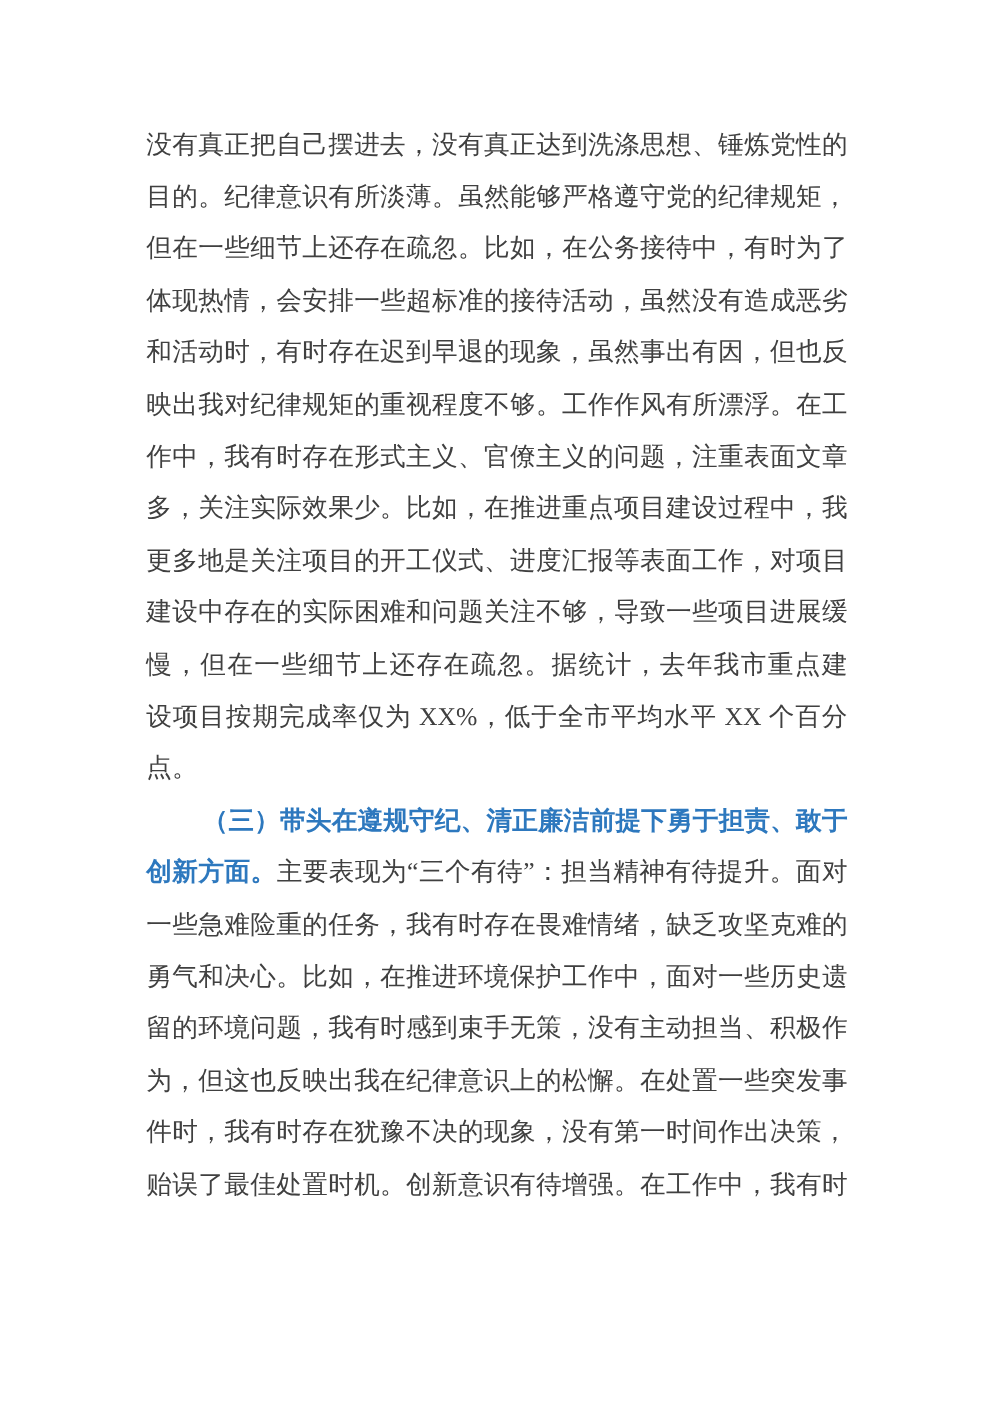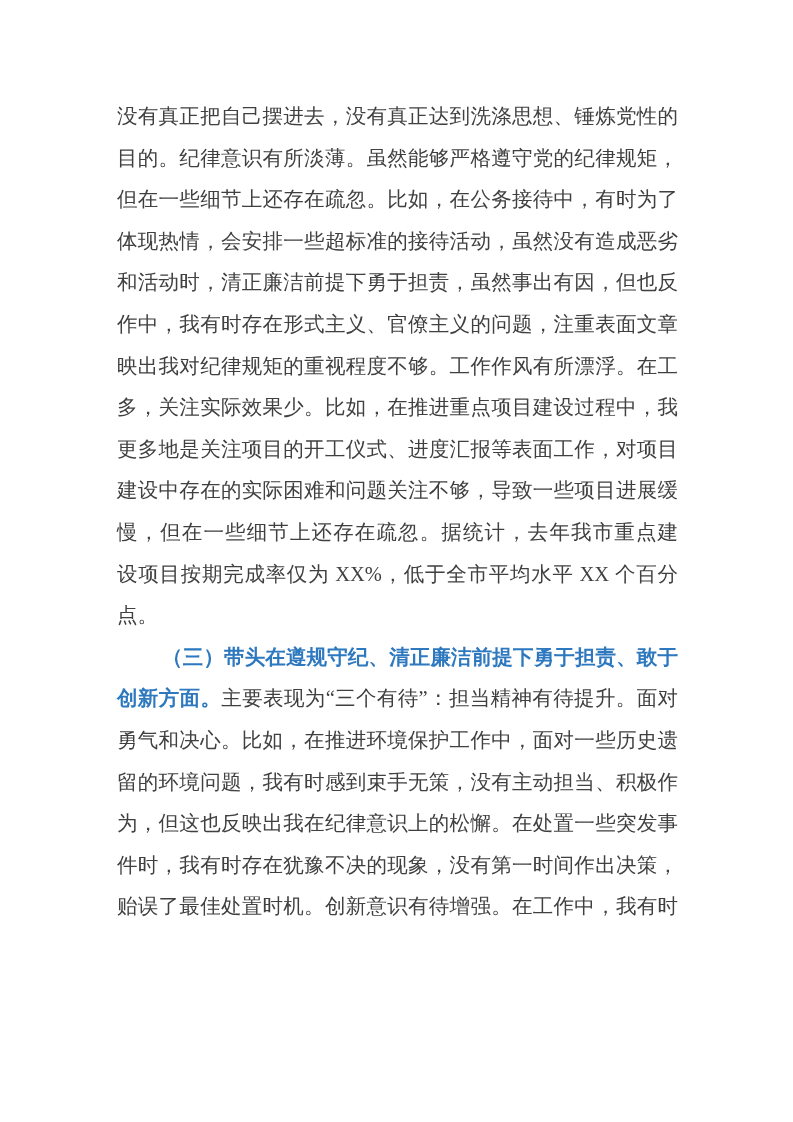--- a/index.html
+++ b/index.html
@@ -52,37 +52,38 @@
 </head>
 <body>
 
 <div class="page">
   <div class="content">
 
     <div class="line">没有真正把自己摆进去，没有真正达到洗涤思想、锤炼党性的</div>
     <div class="line">目的。纪律意识有所淡薄。虽然能够严格遵守党的纪律规矩，</div>
     <div class="line">但在一些细节上还存在疏忽。比如，在公务接待中，有时为了</div>
     <div class="line">体现热情，会安排一些超标准的接待活动，虽然没有造成恶劣</div>
-    <div class="line">和活动时，清正廉洁前提下勇于担责，虽然事出有因，但也反</div>
+    <div class="line">和活动时，有时存在迟到早退的现象，虽然事出有因，但也反</div>
+    <div class="line">映出我对纪律规矩的重视程度不够。工作作风有所漂浮。在工</div>
     <div class="line">作中，我有时存在形式主义、官僚主义的问题，注重表面文章</div>
-    <div class="line">映出我对纪律规矩的重视程度不够。工作作风有所漂浮。在工</div>
     <div class="line">多，关注实际效果少。比如，在推进重点项目建设过程中，我</div>
     <div class="line">更多地是关注项目的开工仪式、进度汇报等表面工作，对项目</div>
     <div class="line">建设中存在的实际困难和问题关注不够，导致一些项目进展缓</div>
     <div class="line">慢，但在一些细节上还存在疏忽。据统计，去年我市重点建</div>
     <div class="line">设项目按期完成率仅为 XX%，低于全市平均水平 XX 个百分</div>
     <div class="line para-end">点。</div>
 
     <div class="line indent2">
       <span class="heading-text">（三）带头在遵规守纪、清正廉洁前提下勇于担责、敢于</span>
     </div>
     <div class="line">
       <span class="heading-text">创新方面。</span><span>主要表现为“三个有待”：担当精神有待提升。面对</span>
     </div>
 
+    <div class="line">一些急难险重的任务，我有时存在畏难情绪，缺乏攻坚克难的</div>
     <div class="line">勇气和决心。比如，在推进环境保护工作中，面对一些历史遗</div>
     <div class="line">留的环境问题，我有时感到束手无策，没有主动担当、积极作</div>
     <div class="line">为，但这也反映出我在纪律意识上的松懈。在处置一些突发事</div>
     <div class="line">件时，我有时存在犹豫不决的现象，没有第一时间作出决策，</div>
     <div class="line">贻误了最佳处置时机。创新意识有待增强。在工作中，我有时</div>
 
   </div>
 </div>
 
 </body></html>

